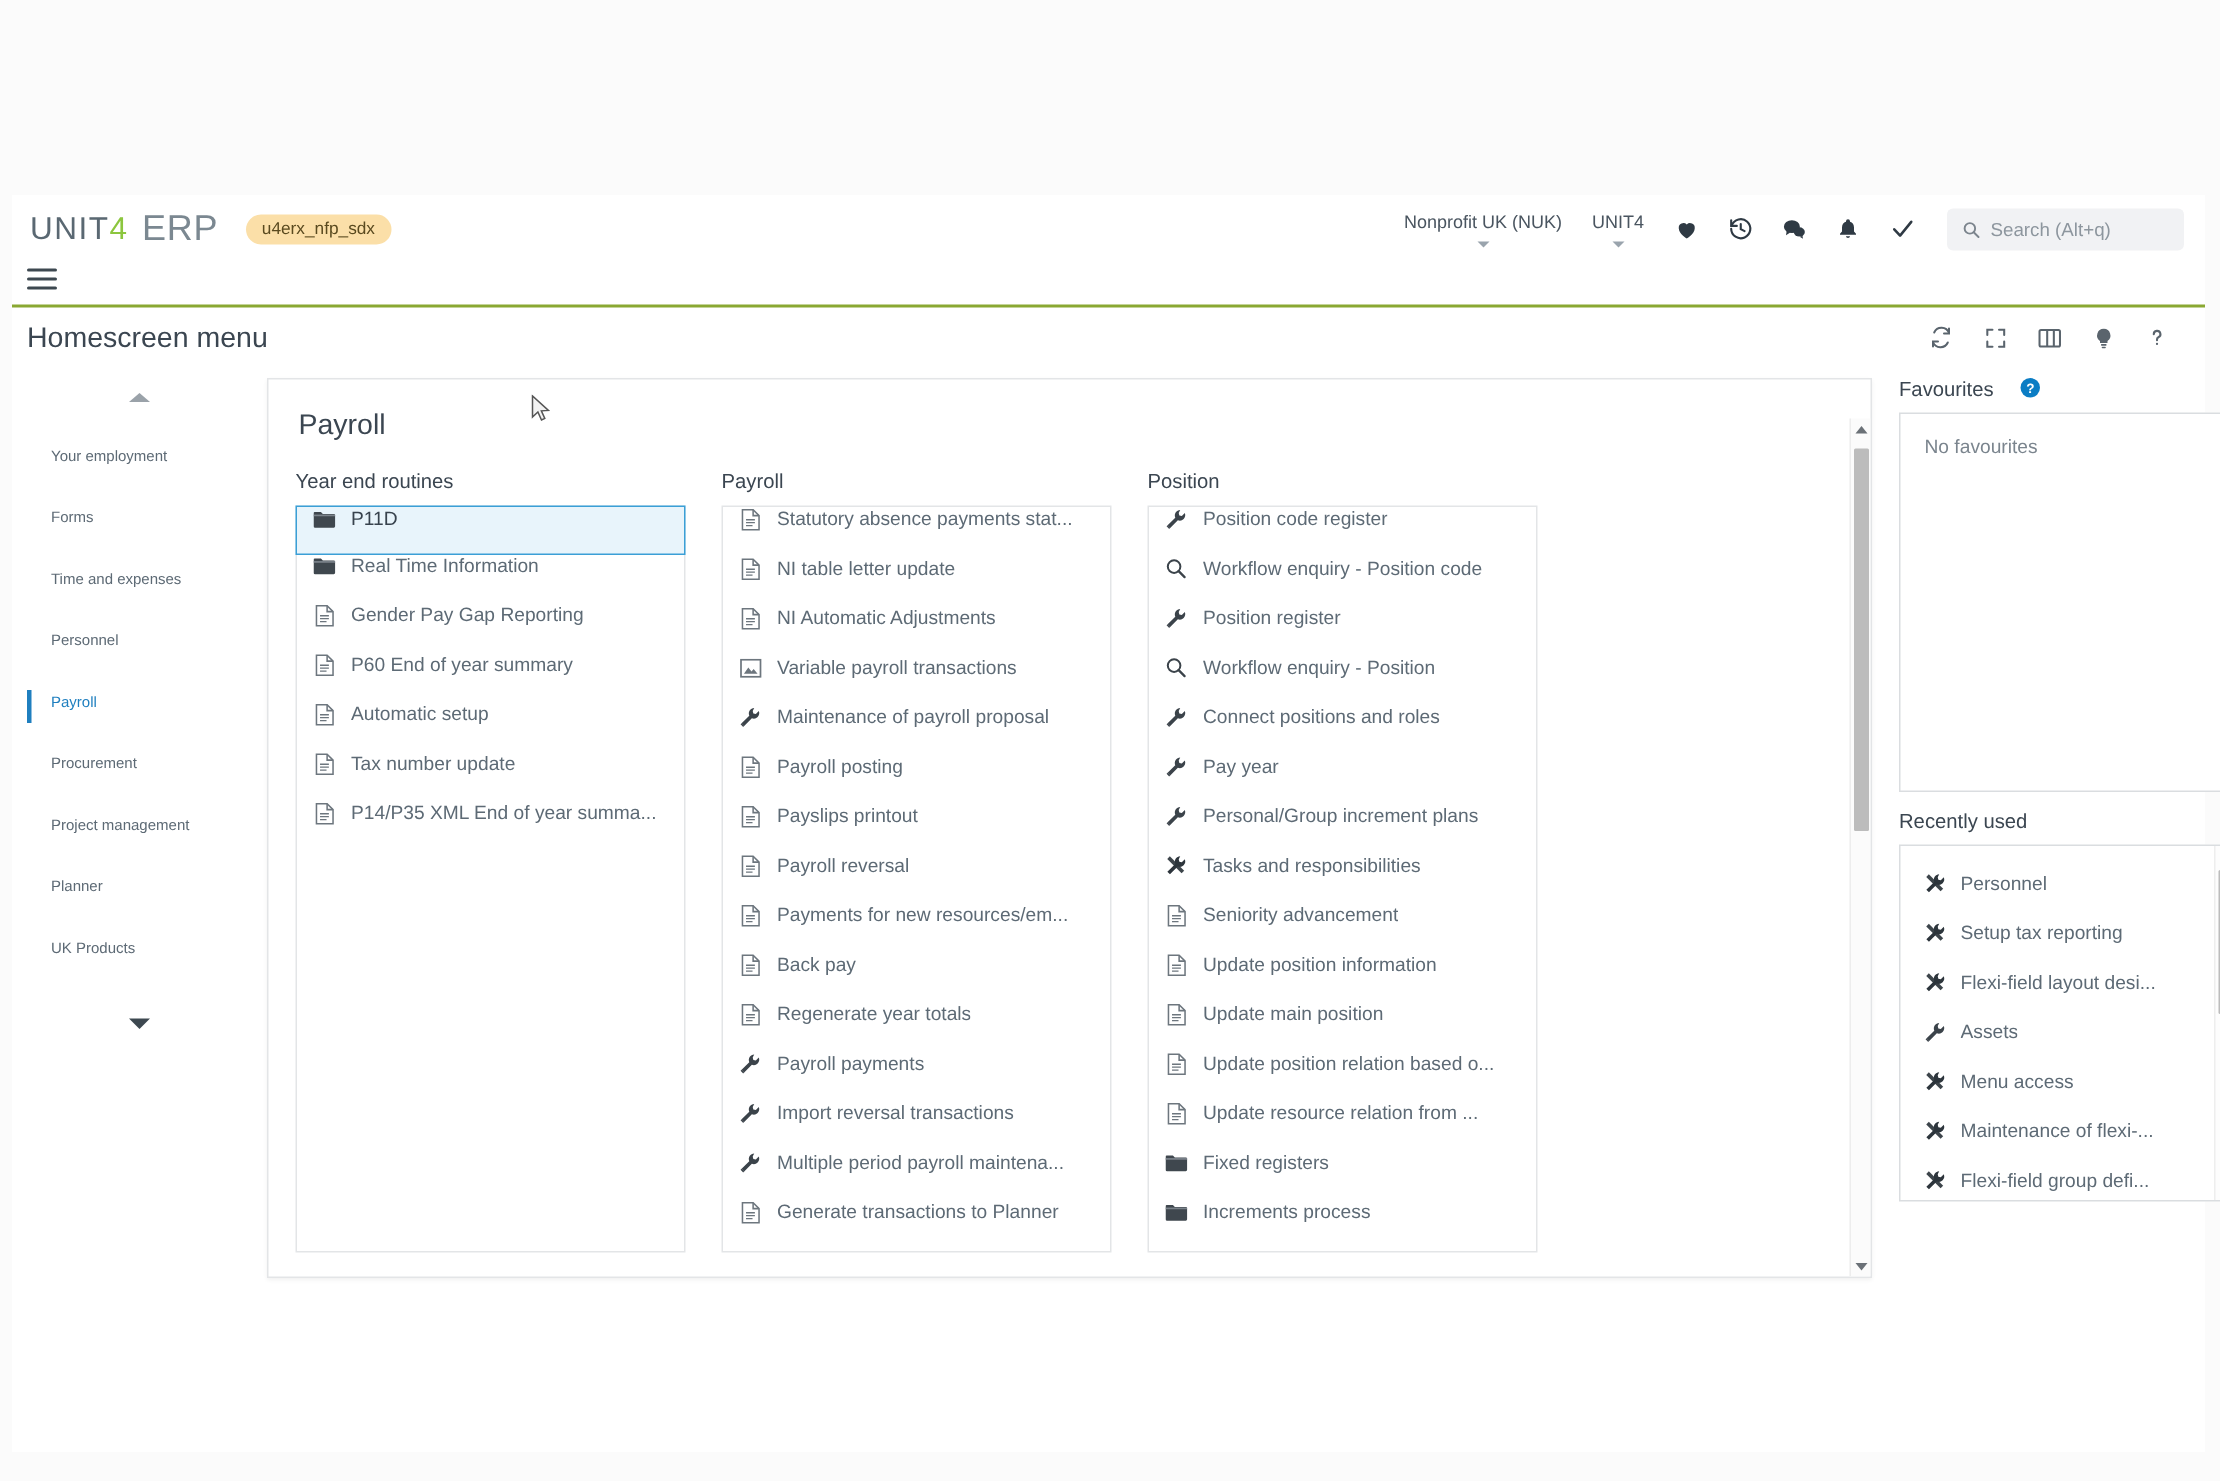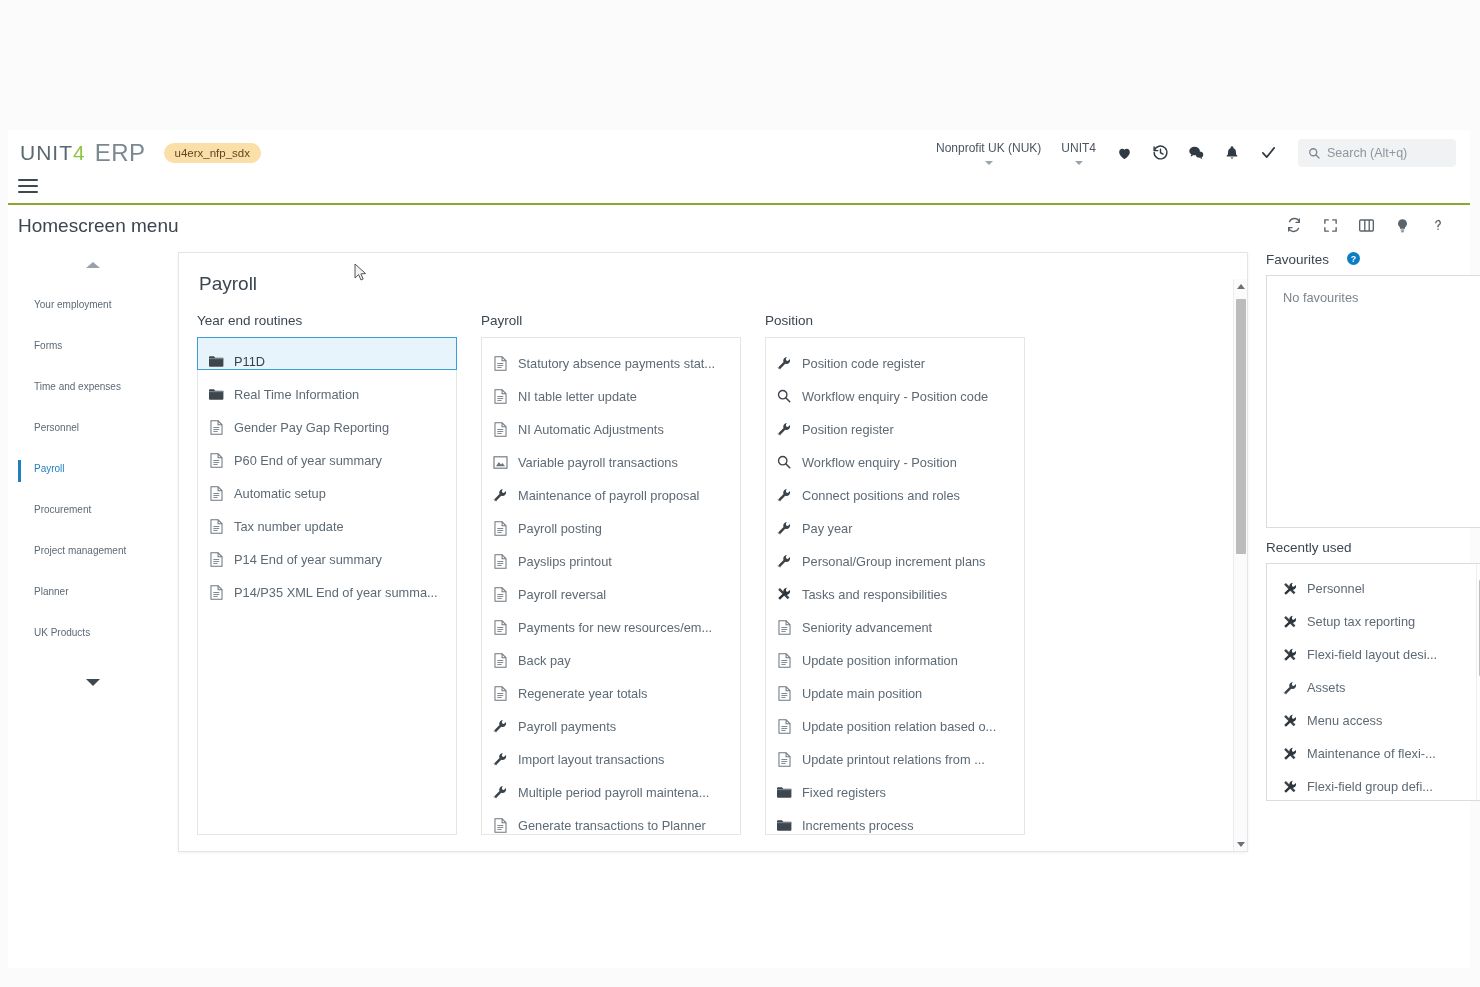--- a/index.html
+++ b/index.html
@@ -105,21 +105,21 @@
     overflow:hidden;
   }
   .card-title {
     font-size: 19px; color:#3b4651; padding: 20px 0 0 20px;
   }
   .columns { display:flex; gap: 24px; padding: 18px 18px 0 18px; }
   .col { width: 260px; }
   .col-head { font-size: 13.5px; color:#3b4651; margin-bottom: 9px; }
   .col-box { border:1px solid #e3e5e7; background:#fff; min-height: 498px; }
   .menu-row {
-    display:flex; align-items:flex-end; gap:10px;
+    display:flex; align-items:flex-start; gap:10px;
     height: 33px; padding: 0 8px 0 10px;
     font-size: 12.8px; color:#5d6a75; cursor:pointer; white-space:nowrap;
     overflow:hidden;
   }
   .menu-row.selected {
     background: #e8f4fb; border:1px solid #3b9fd6; margin:-1px;
     color:#37424d;
   }
   .menu-row .ico { flex: 0 0 16px; width:16px; height:16px; display:flex; align-items:center; justify-content:center; }
   .menu-row .lbl { overflow:hidden; text-overflow:ellipsis; }
@@ -358,34 +358,20 @@
                 <svg xmlns="http://www.w3.org/2000/svg" width="13" height="15" viewBox="0 0 16 19">
                   <path d="M1 1h9l5 5v12H1z" fill="#fff" stroke="#6d767e" stroke-width="1.3"></path>
                   <path d="M10 1v5h5" fill="none" stroke="#6d767e" stroke-width="1.3"></path>
                   <g stroke="#6d767e" stroke-width="1.1">
                     <line x1="4" y1="9.5" x2="11.5" y2="9.5"></line>
                     <line x1="4" y1="12" x2="11.5" y2="12"></line>
                     <line x1="4" y1="14.5" x2="9.5" y2="14.5"></line>
                   </g>
                 </svg>
               </span>
-              <span class="lbl">P14 End of year summary</span>
-            </div>
-            <div class="menu-row">
-              <span class="ico">
-                <svg xmlns="http://www.w3.org/2000/svg" width="13" height="15" viewBox="0 0 16 19">
-                  <path d="M1 1h9l5 5v12H1z" fill="#fff" stroke="#6d767e" stroke-width="1.3"></path>
-                  <path d="M10 1v5h5" fill="none" stroke="#6d767e" stroke-width="1.3"></path>
-                  <g stroke="#6d767e" stroke-width="1.1">
-                    <line x1="4" y1="9.5" x2="11.5" y2="9.5"></line>
-                    <line x1="4" y1="12" x2="11.5" y2="12"></line>
-                    <line x1="4" y1="14.5" x2="9.5" y2="14.5"></line>
-                  </g>
-                </svg>
-              </span>
               <span class="lbl">P14/P35 XML End of year summa...</span>
             </div>
           </div>
         </div>
         <div class="col">
           <div class="col-head">Payroll</div>
           <div class="col-box">
             <div class="menu-row">
               <span class="ico">
                 <svg xmlns="http://www.w3.org/2000/svg" width="13" height="15" viewBox="0 0 16 19">
@@ -539,21 +525,21 @@
               </span>
               <span class="lbl">Payroll payments</span>
             </div>
             <div class="menu-row">
               <span class="ico">
                 <svg xmlns="http://www.w3.org/2000/svg" width="15" height="14" viewBox="0 0 18 17">
                   <path d="M11.8 1.2a4.4 4.4 0 0 0-4 6.2L1.6 13.6l2.1 2.1 6.2-6.2a4.4 4.4 0 0 0 5.6-5.8l-2.4 2.4-2-.5-.5-2z" fill="#3b434a"></path>
                   <path d="M1.2 14 L3.3 16.1" stroke="#3b434a" stroke-width="1.2"></path>
                 </svg>
               </span>
-              <span class="lbl">Import layout transactions</span>
+              <span class="lbl">Import reversal transactions</span>
             </div>
             <div class="menu-row">
               <span class="ico">
                 <svg xmlns="http://www.w3.org/2000/svg" width="15" height="14" viewBox="0 0 18 17">
                   <path d="M11.8 1.2a4.4 4.4 0 0 0-4 6.2L1.6 13.6l2.1 2.1 6.2-6.2a4.4 4.4 0 0 0 5.6-5.8l-2.4 2.4-2-.5-.5-2z" fill="#3b434a"></path>
                   <path d="M1.2 14 L3.3 16.1" stroke="#3b434a" stroke-width="1.2"></path>
                 </svg>
               </span>
               <span class="lbl">Multiple period payroll maintena...</span>
             </div>
@@ -709,21 +695,21 @@
                 <svg xmlns="http://www.w3.org/2000/svg" width="13" height="15" viewBox="0 0 16 19">
                   <path d="M1 1h9l5 5v12H1z" fill="#fff" stroke="#6d767e" stroke-width="1.3"></path>
                   <path d="M10 1v5h5" fill="none" stroke="#6d767e" stroke-width="1.3"></path>
                   <g stroke="#6d767e" stroke-width="1.1">
                     <line x1="4" y1="9.5" x2="11.5" y2="9.5"></line>
                     <line x1="4" y1="12" x2="11.5" y2="12"></line>
                     <line x1="4" y1="14.5" x2="9.5" y2="14.5"></line>
                   </g>
                 </svg>
               </span>
-              <span class="lbl">Update printout relations from ...</span>
+              <span class="lbl">Update resource relation from ...</span>
             </div>
             <div class="menu-row">
               <span class="ico">
                 <svg xmlns="http://www.w3.org/2000/svg" width="15" height="13" viewBox="0 0 20 16">
                   <path d="M0 2.2A1.2 1.2 0 0 1 1.2 1h5.4l1.7 1.9H18A1.2 1.2 0 0 1 19.2 4.1V13.8A1.2 1.2 0 0 1 18 15H1.2A1.2 1.2 0 0 1 0 13.8z" fill="#3f474e"></path>
                   <rect x="0" y="3.4" width="19.2" height="1.5" fill="#7b838b"></rect>
                 </svg>
               </span>
               <span class="lbl">Fixed registers</span>
             </div>

